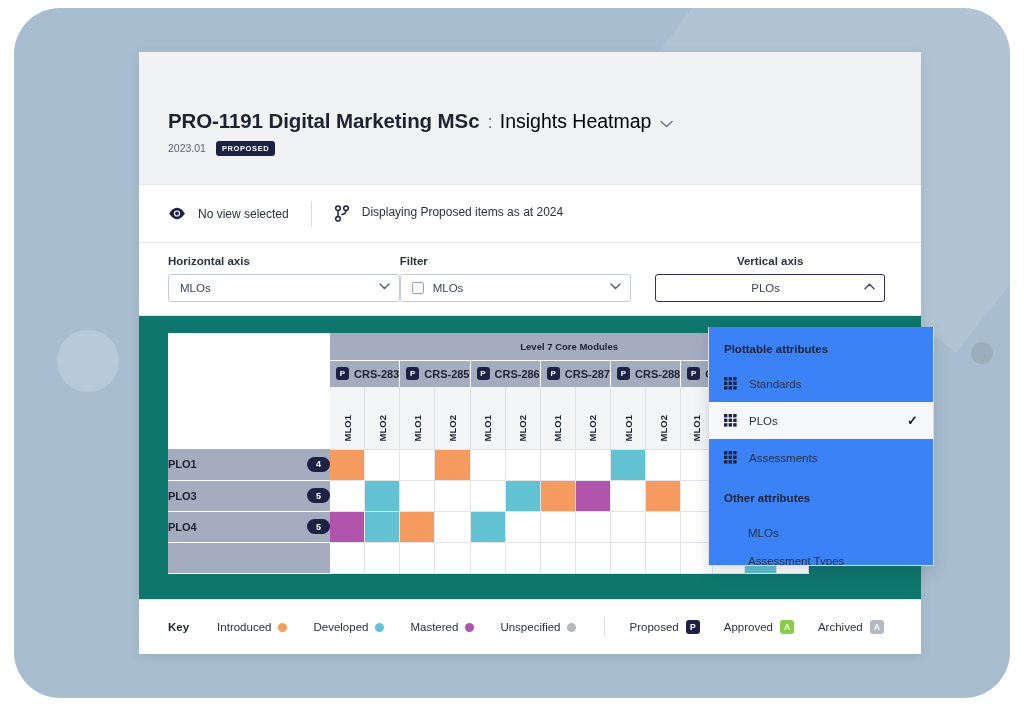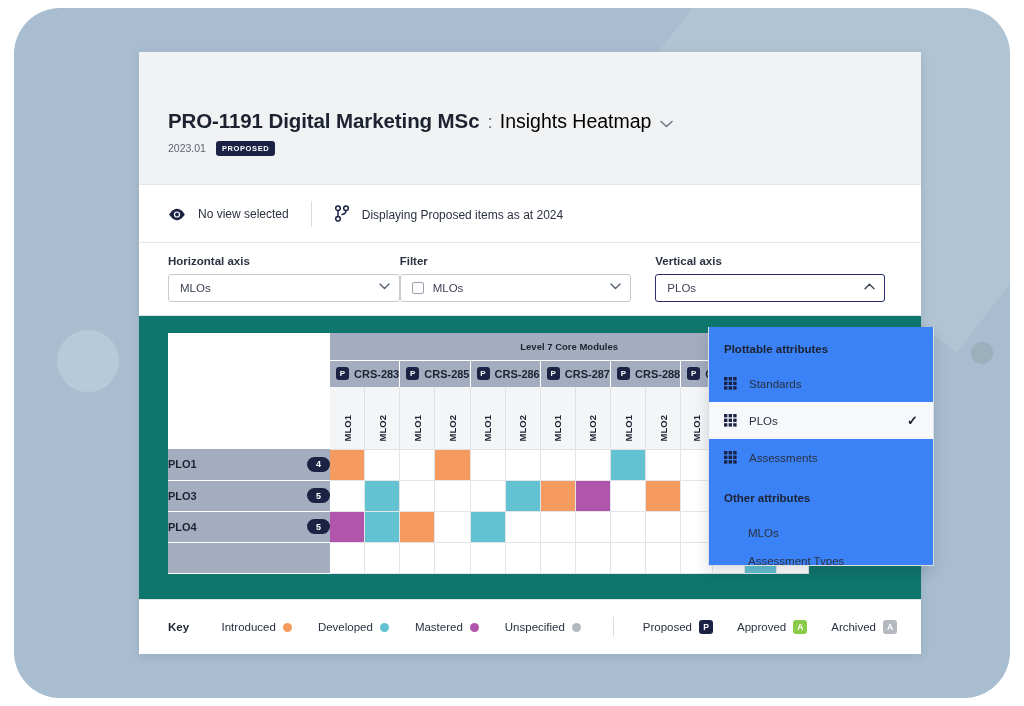--- a/index.html
+++ b/index.html
@@ -80,38 +80,38 @@
   }
 
   
   .view-bar {
     height: 58px;
     display: flex; align-items: center;
     padding-left: 29px;
     border-bottom: 1px solid #e3e5e8;
     background: #ffffff;
   }
-  .view-item { display: flex; align-items: flex-end; }
+  .view-item { display: flex; align-items: flex-start; }
   .view-item .lbl { font-size: 12px; color: #2a3140; margin-left: 12px; }
   .view-divider {
     width: 1px; height: 26px; background: #d9dce1; margin: 0 22px;
   }
   .eye-icon svg, .branch-icon svg { display: block; }
 
   
   .controls {
     height: 73px;
     display: flex;
     padding: 12px 24px 0 29px;
     background: #ffffff;
     border-bottom: 1px solid #e3e5e8;
     position: relative;
   }
   .ctrl { width: 234px; position: relative; }
-  .ctrl.vert { margin-right: 12px; margin-left: 24px; width: 232px; }
+  .ctrl.vert { margin-right: 12px; margin-left: 24px; width: 232px; text-align: center; }
   .ctrl-label {
     font-size: 11.5px; font-weight: bold; color: #2a3140; margin-bottom: 7px;
   }
   .select-box {
     height: 28px;
     border: 1px solid #c6cad1;
     border-radius: 3px;
     background: #ffffff;
     display: flex; align-items: center;
     padding: 0 9px 0 11px;
@@ -239,21 +239,20 @@
 
   
   .legend {
     position: absolute;
     left: 0; bottom: 0;
     width: 782px; height: 55px;
     border-top: 1px solid #e3e5e8;
     display: flex; align-items: center;
     padding-left: 29px;
     background: #ffffff;
-    justify-content: space-between;
   }
   .key-word { font-size: 11.5px; font-weight: bold; color: #1c2230; margin-right: 28px; }
   .lg-item { display: flex; align-items: center; margin-right: 26px; }
   .lg-item .t { font-size: 11.5px; color: #2a3140; margin-right: 7px; }
   .dot { width: 9px; height: 9px; border-radius: 50%; }
   .lg-divider { width: 1px; height: 20px; background: #d9dce1; margin: 0 24px 0 2px; }
   .st-item { display: flex; align-items: center; margin-right: 24px; }
   .st-item .t { font-size: 11.5px; color: #2a3140; margin-right: 7px; }
   .st-chip {
     width: 14px; height: 14px; border-radius: 3px;

